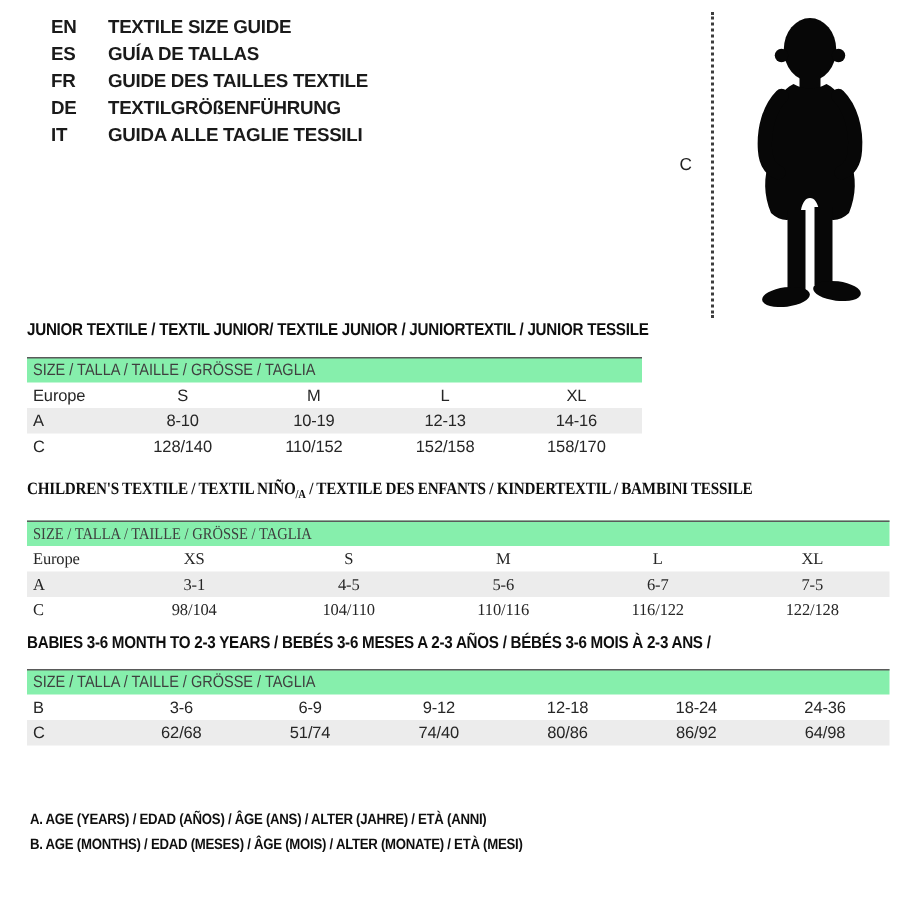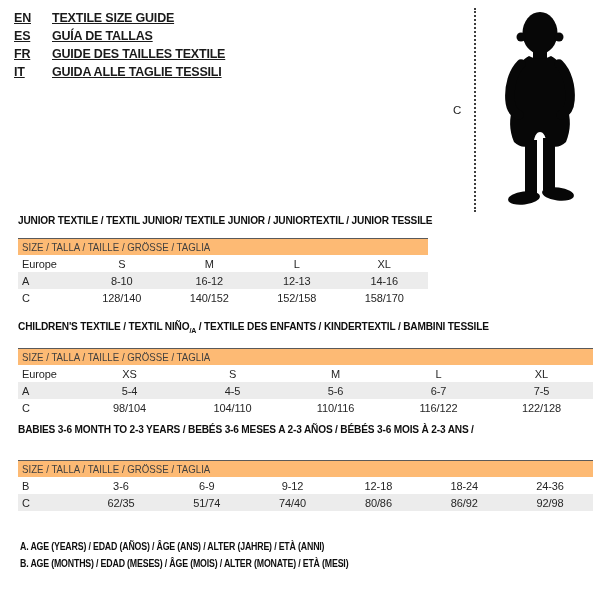--- a/index.html
+++ b/index.html
@@ -5,42 +5,42 @@
   html,body{margin:0;padding:0;}
   body{
     width:600px;height:600px;position:relative;overflow:hidden;
     background:#ffffff;color:#1a1a1a;
     font-family:"Liberation Sans", sans-serif;
   }
   .abs{position:absolute;}
   .cond{display:inline-block;transform:scaleX(0.88);transform-origin:0 50%;white-space:nowrap;}
 
   
-  .langs{left:14px;top:9px;text-decoration:underline;}
+  .langs{left:34px;top:9px;}
   .langrow{display:flex;line-height:18px;font-weight:700;font-size:12.5px;letter-spacing:-0.2px;}
   .langrow .code{width:38px;flex:0 0 38px;}
 
   
   .dashline{left:474px;top:8px;width:0;height:204px;border-left:2px dotted #3d3d3d;}
   .figlabel{left:453px;top:104px;font-size:11.5px;color:#222;}
   .babysvg{left:483px;top:8px;}
 
   
   .sizetable{position:absolute;left:18px;}
   .stitle{font-weight:700;font-size:11.5px;line-height:13px;margin-bottom:11px;white-space:nowrap;letter-spacing:-0.2px;color:#0e0e0e;}
   .stitle sub{font-size:8px;}
-  .t3 .stitle{line-height:15px;margin-bottom:23px;}
-  .bar{height:17px;background:#fdba74;border-top:1px solid #5a5a5a;display:flex;align-items:center;
+  .t3 .stitle{line-height:15px;margin-bottom:9px;}
+  .bar{height:17px;background:#86efac;border-top:1px solid #5a5a5a;display:flex;align-items:center;
        font-size:11px;color:#3f3f3f;padding-left:4px;box-sizing:border-box;}
   .row{height:17px;display:flex;align-items:center;font-size:11px;color:#262626;letter-spacing:-0.1px;}
   .row.alt{background:#ececec;}
   .cell{flex:1;text-align:center;}
   .cell.lab{flex:0 0 56px;text-align:left;padding-left:4px;}
   .t1{top:214px;width:410px;}
-  .t2{top:320px;width:575px;}
+  .t2{top:320px;width:575px;font-family:Liberation Serif, serif;}
   .t3{top:422px;width:575px;}
 
   
   .legend{left:20px;top:538px;}
   .legendline{font-weight:700;font-size:10px;line-height:17px;white-space:nowrap;letter-spacing:-0.2px;color:#0e0e0e;}
 </style>
 </head>
 <body>
 
 <div class="abs langs">
@@ -48,20 +48,24 @@
       <span class="code">EN</span>
       <span>TEXTILE SIZE GUIDE</span>
     </div>
     <div class="langrow">
       <span class="code">ES</span>
       <span>GUÍA DE TALLAS</span>
     </div>
     <div class="langrow">
       <span class="code">FR</span>
       <span>GUIDE DES TAILLES TEXTILE</span>
+    </div>
+    <div class="langrow">
+      <span class="code">DE</span>
+      <span>TEXTILGRÖßENFÜHRUNG</span>
     </div>
     <div class="langrow">
       <span class="code">IT</span>
       <span>GUIDA ALLE TAGLIE TESSILI</span>
     </div>
   </div>
 
 <div class="abs dashline"></div>
 <div class="abs figlabel">C</div>
 <svg class="abs babysvg" width="112" height="206" viewBox="0 0 112 206" aria-hidden="true">
@@ -96,28 +100,28 @@
       <div class="row">
         <span class="cell lab">Europe</span>
         <span class="cell">S</span>
         <span class="cell">M</span>
         <span class="cell">L</span>
         <span class="cell">XL</span>
       </div>
       <div class="row alt">
         <span class="cell lab">A</span>
         <span class="cell">8-10</span>
-        <span class="cell">16-12</span>
+        <span class="cell">10-19</span>
         <span class="cell">12-13</span>
         <span class="cell">14-16</span>
       </div>
       <div class="row">
         <span class="cell lab">C</span>
         <span class="cell">128/140</span>
-        <span class="cell">140/152</span>
+        <span class="cell">110/152</span>
         <span class="cell">152/158</span>
         <span class="cell">158/170</span>
       </div>
     </div>
 </div>
 
 <div class="sizetable t2">
   <div class="stitle">
     <span class="cond"><span>CHILDREN'S TEXTILE / TEXTIL NIÑO</span><sub>/A</sub><span> / TEXTILE DES ENFANTS / KINDERTEXTIL / BAMBINI TESSILE</span></span>
   </div>
@@ -128,21 +132,21 @@
       <div class="row">
         <span class="cell lab">Europe</span>
         <span class="cell">XS</span>
         <span class="cell">S</span>
         <span class="cell">M</span>
         <span class="cell">L</span>
         <span class="cell">XL</span>
       </div>
       <div class="row alt">
         <span class="cell lab">A</span>
-        <span class="cell">5-4</span>
+        <span class="cell">3-1</span>
         <span class="cell">4-5</span>
         <span class="cell">5-6</span>
         <span class="cell">6-7</span>
         <span class="cell">7-5</span>
       </div>
       <div class="row">
         <span class="cell lab">C</span>
         <span class="cell">98/104</span>
         <span class="cell">104/110</span>
         <span class="cell">110/116</span>
@@ -164,26 +168,26 @@
         <span class="cell lab">B</span>
         <span class="cell">3-6</span>
         <span class="cell">6-9</span>
         <span class="cell">9-12</span>
         <span class="cell">12-18</span>
         <span class="cell">18-24</span>
         <span class="cell">24-36</span>
       </div>
       <div class="row alt">
         <span class="cell lab">C</span>
-        <span class="cell">62/35</span>
+        <span class="cell">62/68</span>
         <span class="cell">51/74</span>
         <span class="cell">74/40</span>
         <span class="cell">80/86</span>
         <span class="cell">86/92</span>
-        <span class="cell">92/98</span>
+        <span class="cell">64/98</span>
       </div>
     </div>
 </div>
 
 <div class="abs legend">
     <div class="legendline"><span class="cond">A. AGE (YEARS) / EDAD (AÑOS) / ÂGE (ANS) / ALTER (JAHRE) / ETÀ (ANNI)</span></div>
     <div class="legendline"><span class="cond">B. AGE (MONTHS) / EDAD (MESES) / ÂGE (MOIS) / ALTER (MONATE) / ETÀ (MESI)</span></div>
   </div>
 
 </body></html>

